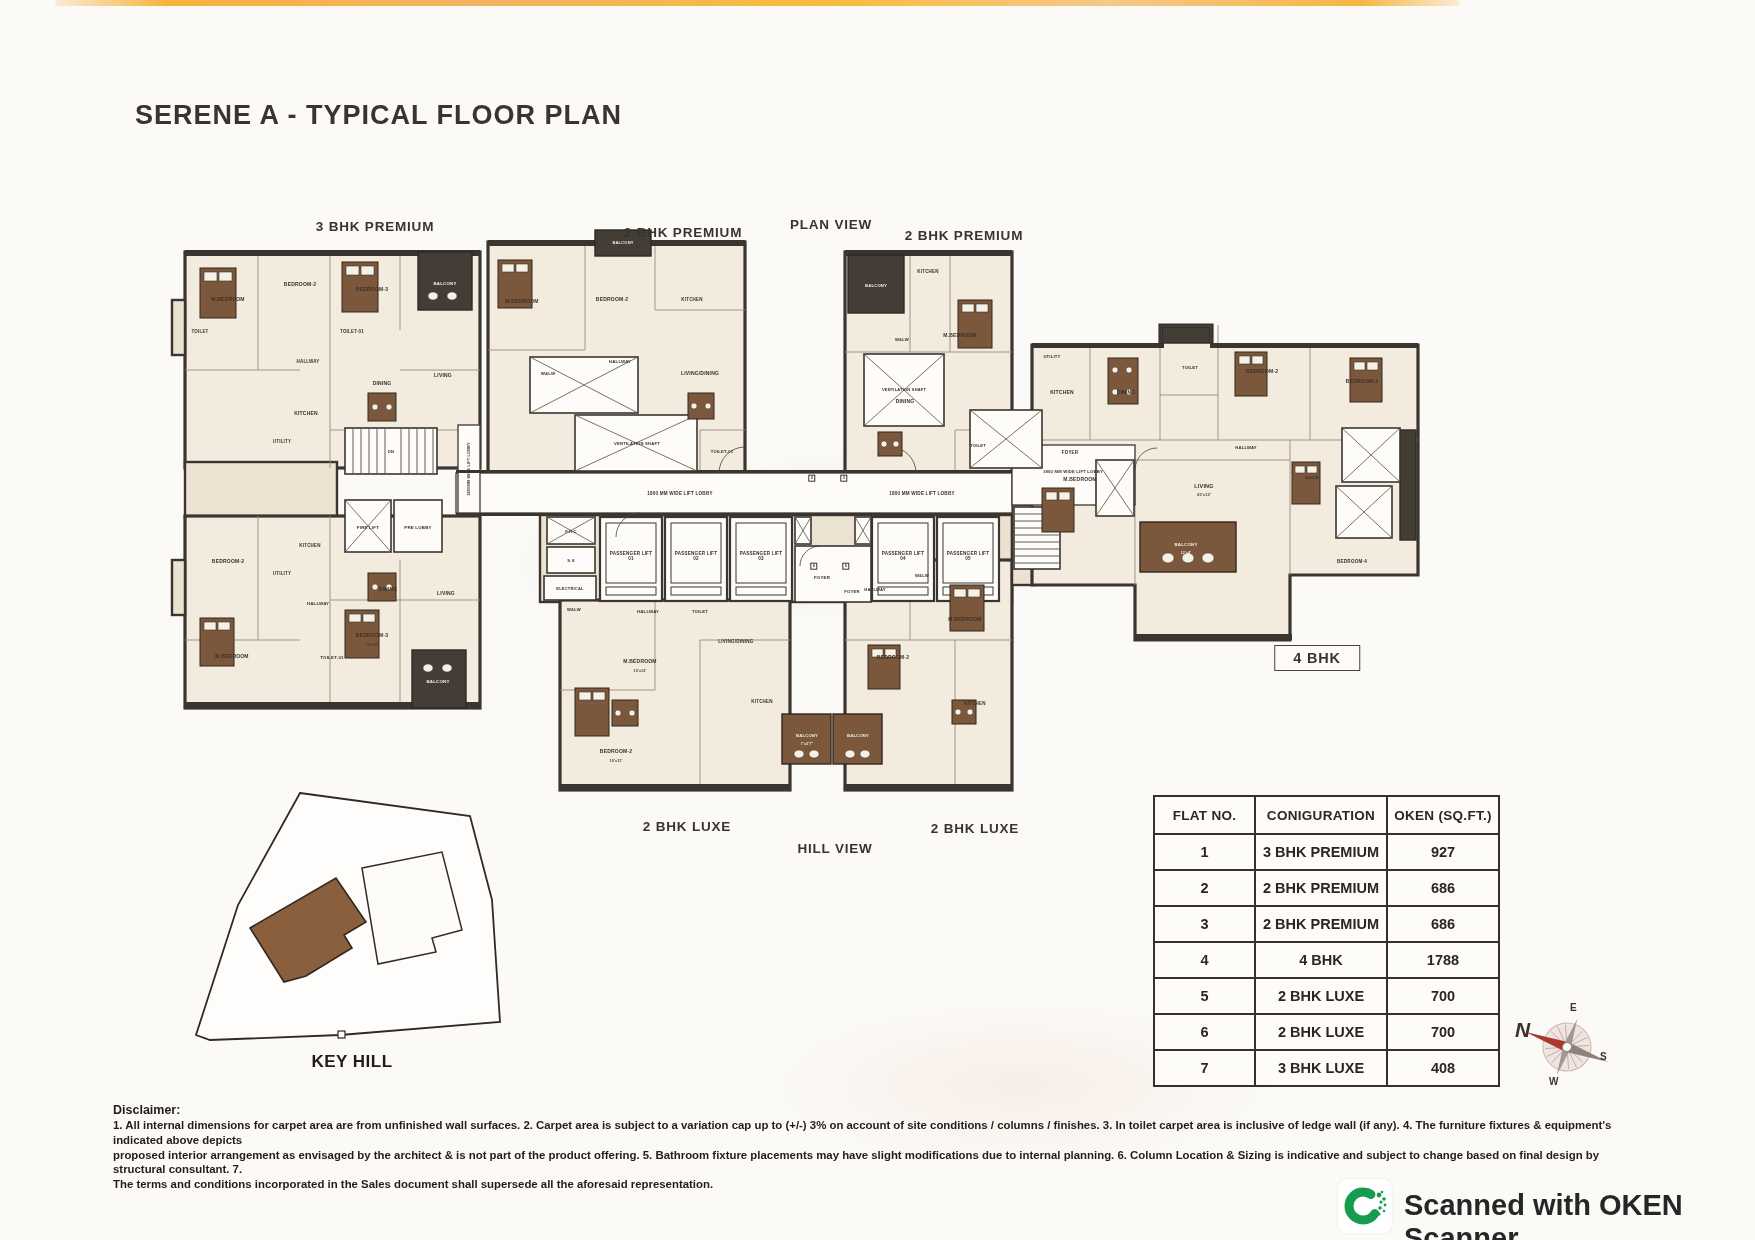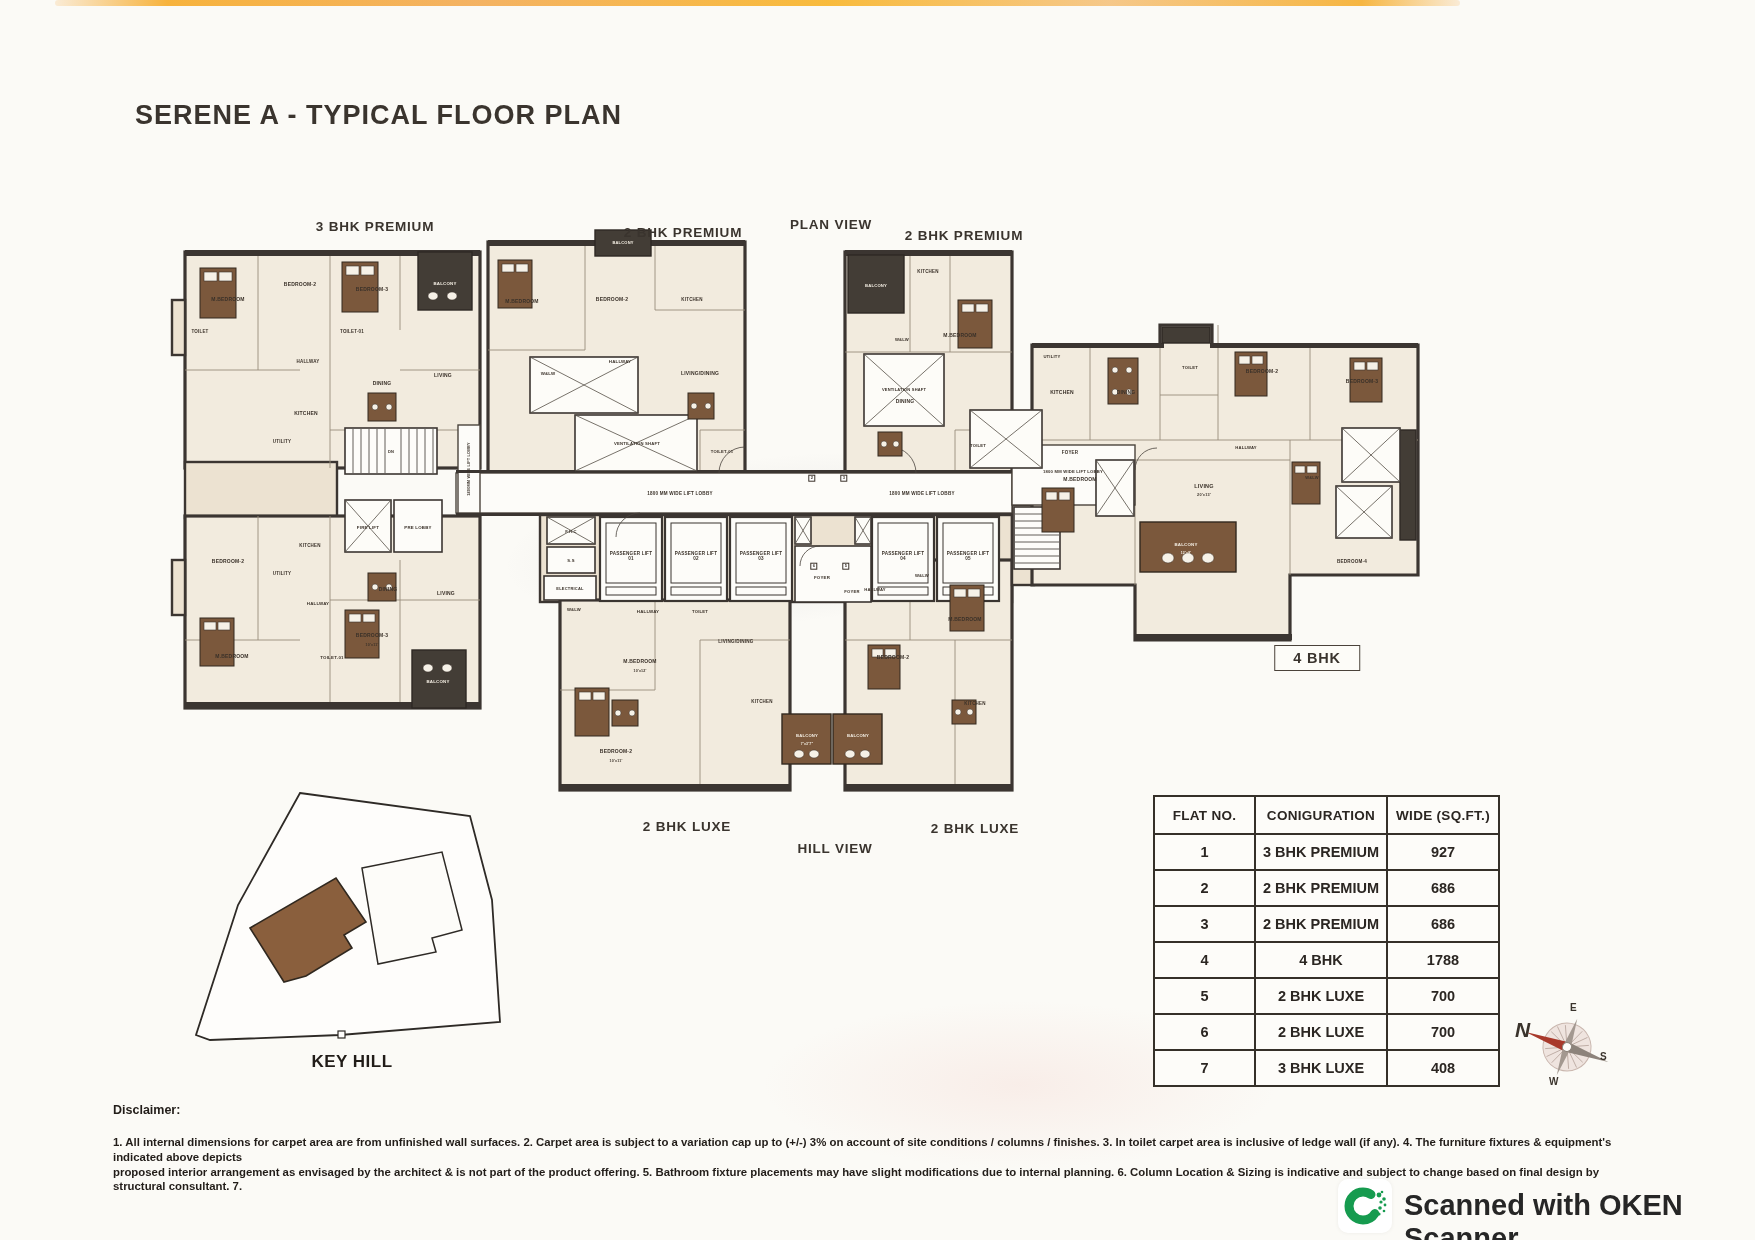--- a/index.html
+++ b/index.html
@@ -68,21 +68,21 @@
   
   .compass-svg { position:absolute; left:1510px; top:990px; }
   .cp-letter { position:absolute; color:#3a332c; font-weight:700; }
   .cp-n { left:1515px; top:1018px; font-size:21px; font-style:italic; }
   .cp-e { left:1570px; top:1002px; font-size:10px; }
   .cp-s { left:1600px; top:1051px; font-size:10px; }
   .cp-w { left:1549px; top:1076px; font-size:10px; }
 
   
   .disclaimer { position:absolute; left:113px; top:1103px; width:1515px; color:#221d19; }
-  .disclaimer-heading { font-size:12.5px; font-weight:700; margin-bottom:18px; }
+  .disclaimer-heading { font-size:12.5px; font-weight:700; margin-bottom:1px; }
   .disclaimer-line { font-size:11.4px; font-weight:600; line-height:1.3; }
 
   
   .footer-logo { position:absolute; left:1338px; top:1179px; width:54px; height:54px;
     background:#ffffff; border-radius:10px; box-shadow:0 0 4px rgba(0,0,0,.06); }
   .footer-text { position:absolute; left:1404px; top:1189px; font-size:29px; font-weight:600;
     color:#262626; }
 </style>
 </head>
 <body>
@@ -470,21 +470,21 @@
     <span class="ann" style="left: 835px; top: 848px;">HILL VIEW</span>
     <span class="ann" style="left: 975px; top: 828px;">2 BHK LUXE</span>
     <span class="ann annbox" style="left: 1317px; top: 658px;">4 BHK</span>
   </div>
 
 <table class="flat-table">
   <thead>
     <tr>
       <th class="col-flat">FLAT NO.</th>
       <th class="col-conf">CONIGURATION</th>
-      <th class="col-area">WIDE (SQ.FT.)</th>
+      <th class="col-area">OKEN (SQ.FT.)</th>
     </tr>
   </thead>
   <tbody>
       <tr>
         <td>1</td>
         <td>3 BHK PREMIUM</td>
         <td>927</td>
       </tr>
       <tr>
         <td>2</td>
@@ -549,20 +549,21 @@
 </svg>
 <span class="cp-letter cp-n">N</span>
 <span class="cp-letter cp-e">E</span>
 <span class="cp-letter cp-s">S</span>
 <span class="cp-letter cp-w">W</span>
 
 <div class="disclaimer">
   <div class="disclaimer-heading">Disclaimer:</div>
   <div class="disclaimer-line">1. All internal dimensions for carpet area are from unfinished wall surfaces. 2. Carpet area is subject to a variation cap up to (+/-) 3% on account of site conditions / columns / finishes. 3. In toilet carpet area is inclusive of ledge wall (if any). 4. The furniture fixtures &amp; equipment's indicated above depicts</div>
   <div class="disclaimer-line">proposed interior arrangement as envisaged by the architect &amp; is not part of the product offering. 5. Bathroom fixture placements may have slight modifications due to internal planning. 6. Column Location &amp; Sizing is indicative and subject to change based on final design by structural consultant. 7.</div>
+  <div class="disclaimer-line">The terms and conditions incorporated in the Sales document shall supersede all the aforesaid representation.</div>
 </div>
 
 <div class="footer-logo">
   <svg width="54" height="54" viewBox="0 0 54 54">
     <circle cx="25" cy="27" r="14" fill="none" stroke="#169b4f" stroke-width="9" stroke-dasharray="66 22" stroke-dashoffset="-8" stroke-linecap="round"></circle>
     <g fill="#169b4f">
       <circle cx="41" cy="16" r="2.4"></circle>
         <circle cx="46" cy="20" r="1.8"></circle>
         <circle cx="43" cy="23" r="1.6"></circle>
       <circle cx="47" cy="26" r="1.4"></circle>

